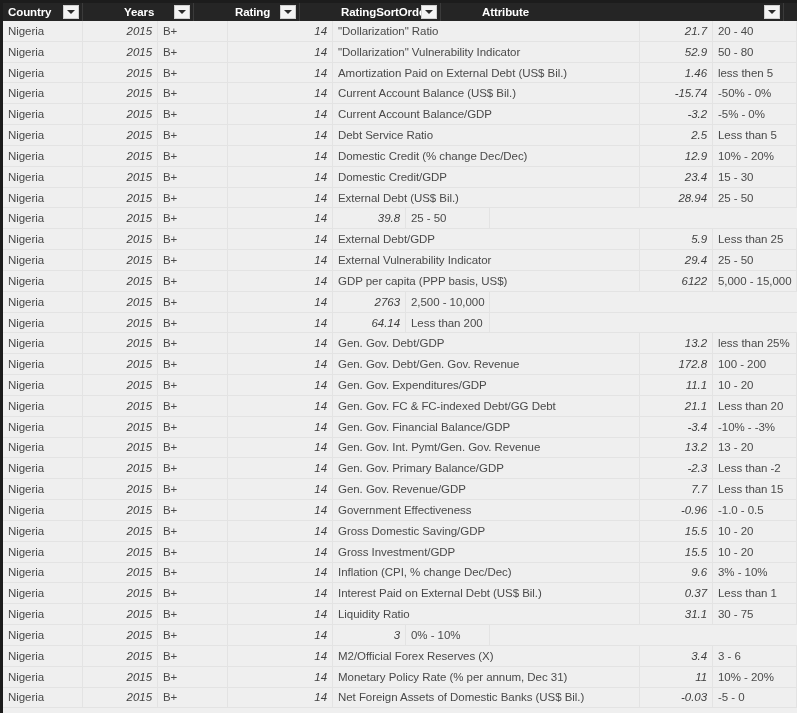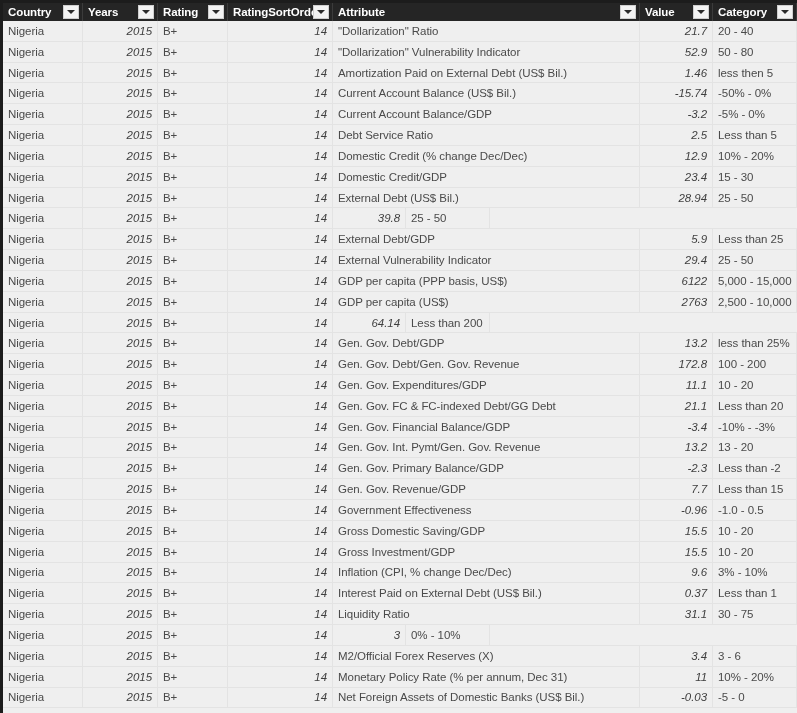--- a/index.html
+++ b/index.html
@@ -41,20 +41,21 @@
     overflow: hidden;
     background: #efefef;
   }
 
   
   .thead {
     display: flex;
     height: 18px;
     background: #252525;
     box-sizing: border-box;
+    gap: 36px;
   }
 
   .th {
     position: relative;
     box-sizing: border-box;
     height: 18px;
     display: flex;
     align-items: center;
     color: #ffffff;
     font-size: 11.5px;
@@ -301,21 +302,20 @@
             <div class="td c-sort num">14</div>
             <div class="td c-attr">GDP per capita (PPP basis, US$)</div>
             <div class="td c-value num">6122</div>
             <div class="td c-category">5,000 - 15,000</div>
           </div>
           <div class="tr">
             <div class="td c-country">Nigeria</div>
             <div class="td c-years num">2015</div>
             <div class="td c-rating">B+</div>
             <div class="td c-sort num">14</div>
-            <div class="td c-attr">GDP per capita (US$)</div>
             <div class="td c-value num">2763</div>
             <div class="td c-category">2,500 - 10,000</div>
           </div>
           <div class="tr">
             <div class="td c-country">Nigeria</div>
             <div class="td c-years num">2015</div>
             <div class="td c-rating">B+</div>
             <div class="td c-sort num">14</div>
             <div class="td c-value num">64.14</div>
             <div class="td c-category">Less than 200</div>

